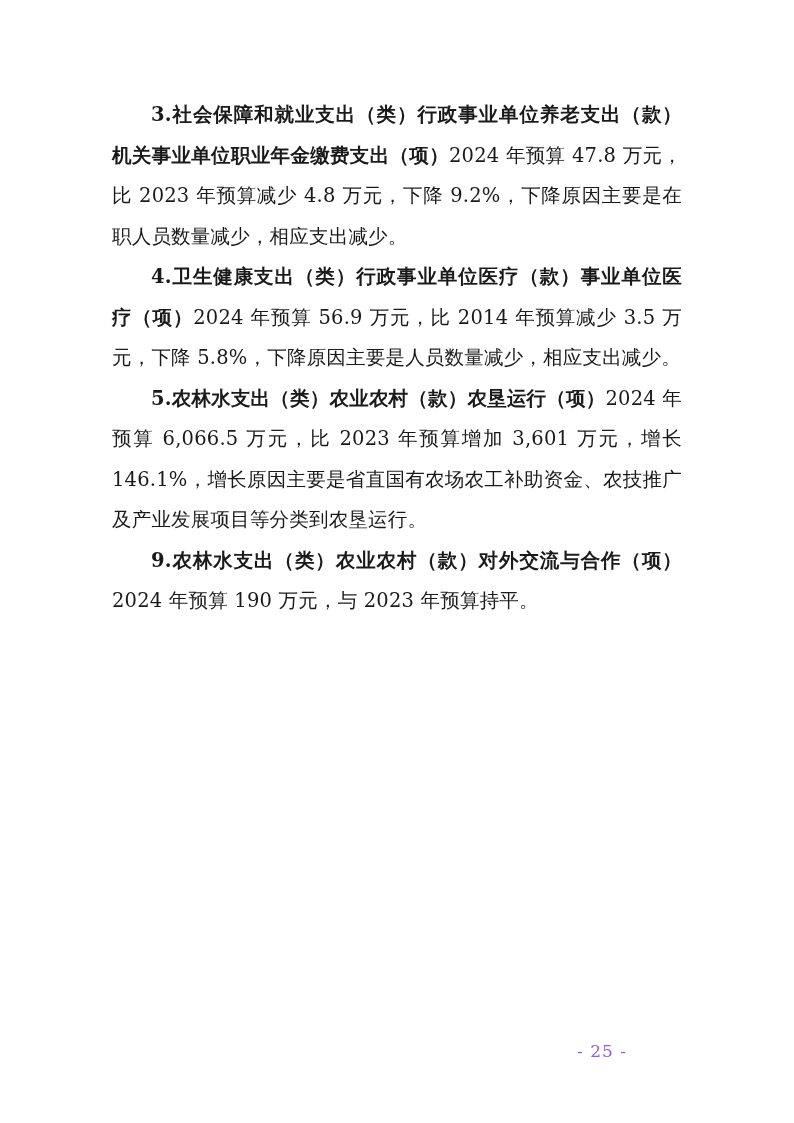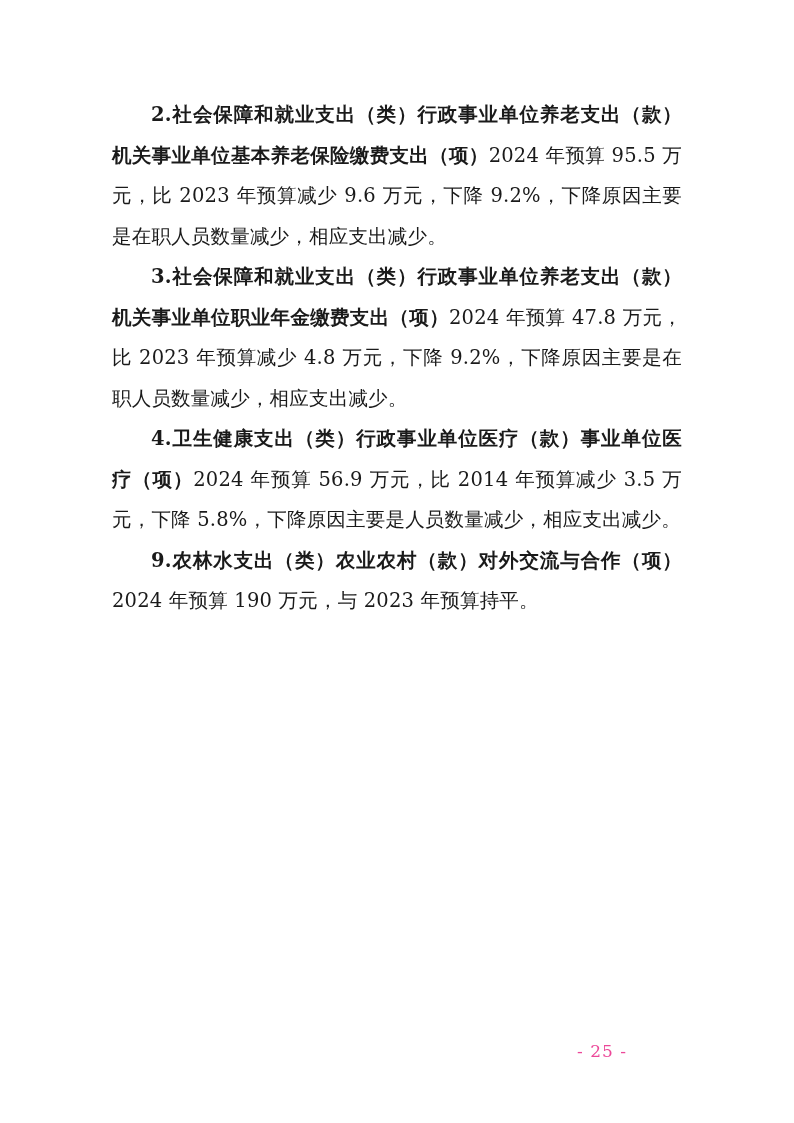--- a/index.html
+++ b/index.html
@@ -42,40 +42,40 @@
     font-weight: normal;
   }
   .page-number {
     position: absolute;
     left: 0;
     right: 0;
     bottom: 62px;
     text-align: center;
     font-size: 17px;
     font-family: "DejaVu Serif", "Liberation Serif", serif;
-    color: #ec4899;
+    color: #8b5cf6;
     letter-spacing: 1px;
     padding-right: 20px;
   }
   .page-number .pn-inner {
     display: inline-block;
     margin-left: 430px;
   }
 </style>
 </head>
 <body>
 
 <div class="page">
 
-  <p class="para"><span class="lead">2.社会保障和就业支出（类）行政事业单位养老支出（款）机关事业单位基本养老保险缴费支出（项）</span><span class="rest">2024 年预算 95.5 万元，比 2023 年预算减少 9.6 万元，下降 9.2%，下降原因主要是在职人员数量减少，相应支出减少。</span></p>
 
   <p class="para"><span class="lead">3.社会保障和就业支出（类）行政事业单位养老支出（款）机关事业单位职业年金缴费支出（项）</span><span class="rest">2024 年预算 47.8 万元，比 2023 年预算减少 4.8 万元，下降 9.2%，下降原因主要是在职人员数量减少，相应支出减少。</span></p>
 
   <p class="para"><span class="lead">4.卫生健康支出（类）行政事业单位医疗（款）事业单位医疗（项）</span><span class="rest">2024 年预算 56.9 万元，比 2014 年预算减少 3.5 万元，下降 5.8%，下降原因主要是人员数量减少，相应支出减少。</span></p>
 
+  <p class="para"><span class="lead">5.农林水支出（类）农业农村（款）农垦运行（项）</span><span class="rest">2024 年预算 6,066.5 万元，比 2023 年预算增加 3,601 万元，增长 146.1%，增长原因主要是省直国有农场农工补助资金、农技推广及产业发展项目等分类到农垦运行。</span></p>
 
   <p class="para"><span class="lead">9.农林水支出（类）农业农村（款）对外交流与合作（项）</span><span class="rest">2024 年预算 190 万元，与 2023 年预算持平。</span></p>
 
 
 
 </div>
 
 <div class="page-number"><span class="pn-inner">- 25 -</span></div>
 
 </body></html>

